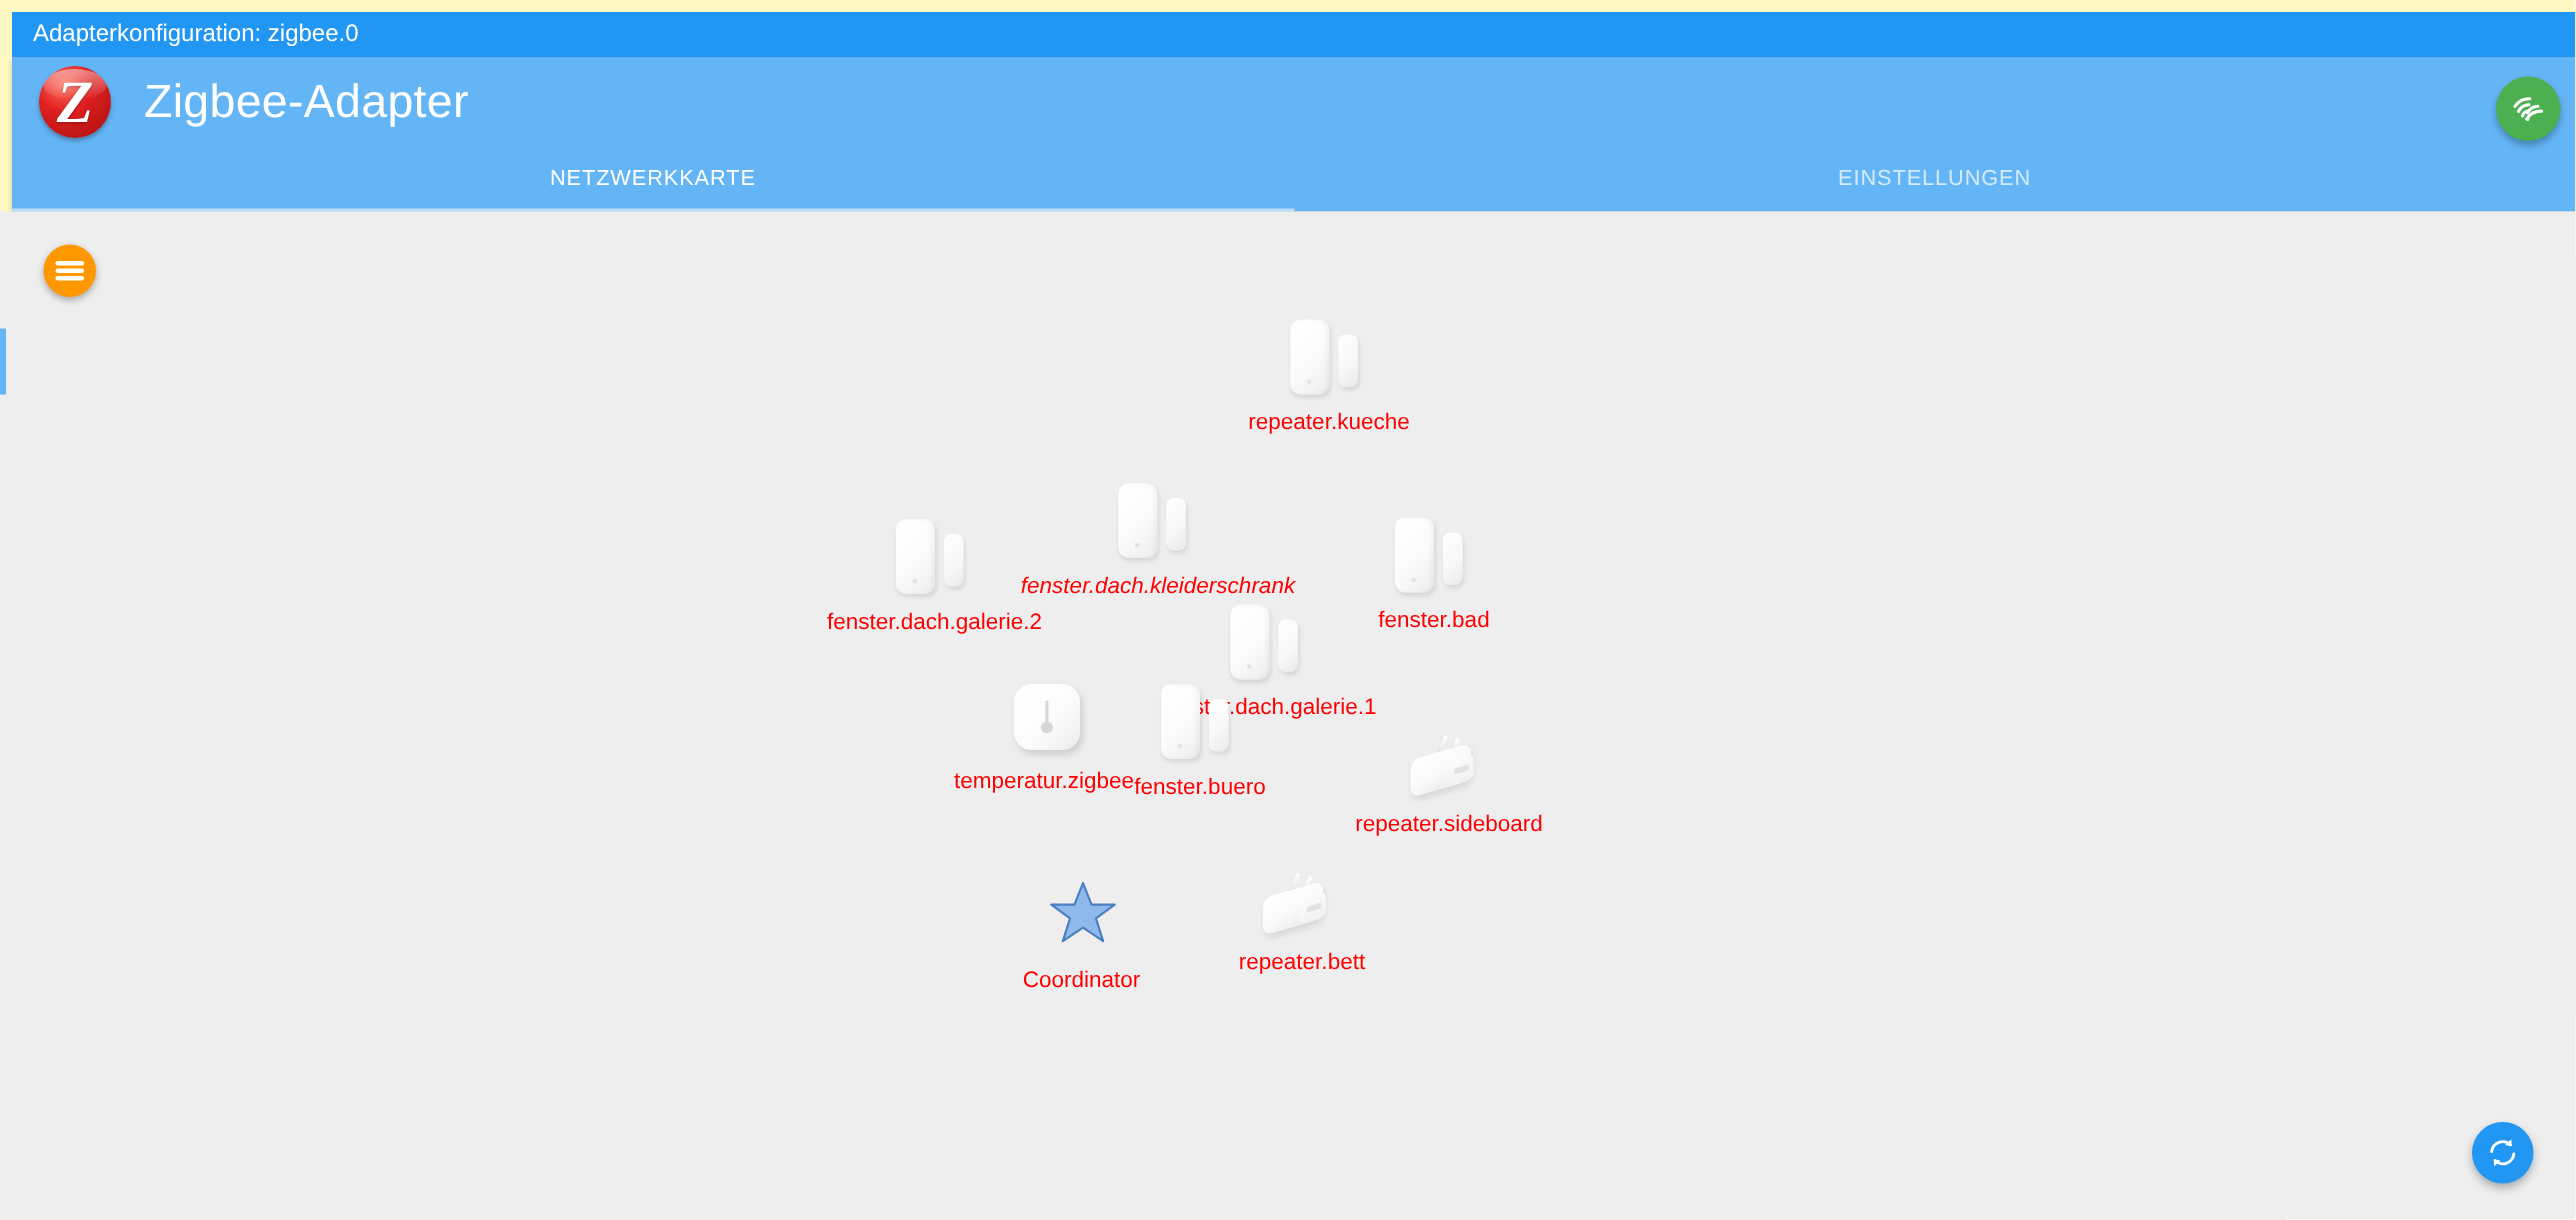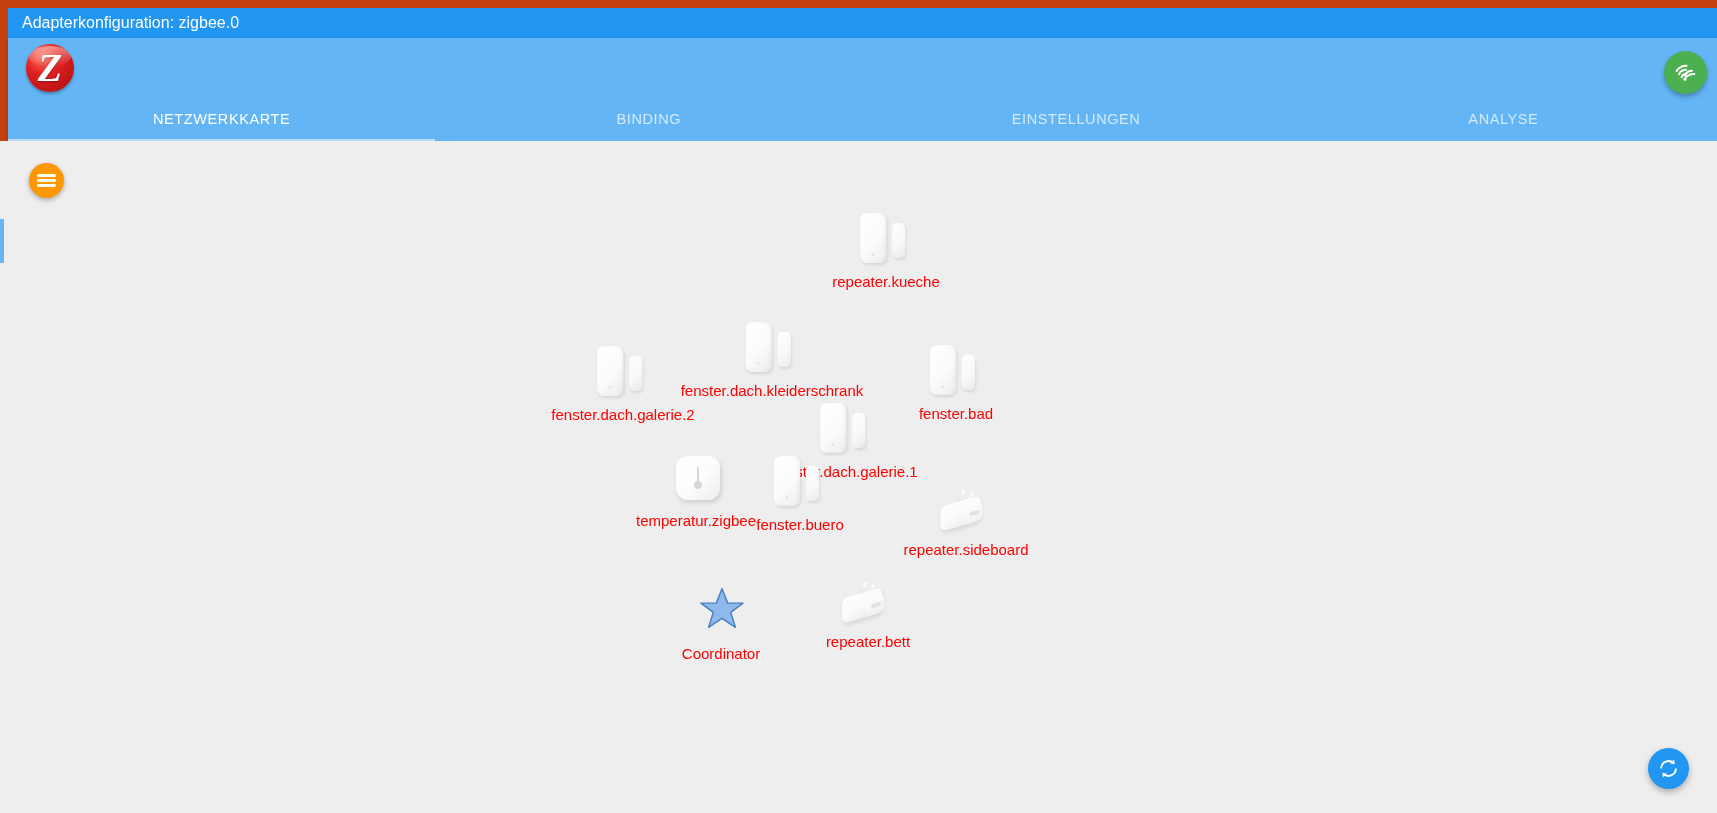--- a/index.html
+++ b/index.html
@@ -15,21 +15,21 @@
     font-family: "Liberation Sans", sans-serif;
     position: relative;
   }
 
   
   #app-window {
     position: absolute;
     left: 0; top: 0;
     width: 1717px;
     height: 813px;
-    background: #c2410c;
+    background: #fef9c3;
     overflow: hidden;
   }
   #title-bar {
     position: absolute;
     left: 8px; top: 8px;
     width: 1709px;
     height: 30px;
     background: #2196f3;
     color: #ffffff;
     font-size: 16px;
@@ -308,42 +308,41 @@
   <div id="title-bar">Adapterkonfiguration: zigbee.0</div>
 
   <div id="app-header">
 
     <div id="brand-row">
       <div id="brand-logo">
         <div class="zglyph">Z</div>
         <div class="gloss"></div>
       </div>
 
+      <div id="brand-title">Zigbee-Adapter</div>
 
       <div id="pair-button">
         <span>
           <svg width="25" height="25" viewBox="0 0 24 24" aria-hidden="true">
             <g fill="none" stroke="#ffffff" stroke-width="2" stroke-linecap="round">
               <path d="M3.5 10.5 A 11 11 0 0 1 13 5.6"></path>
               <path d="M5.8 13.6 A 7.6 7.6 0 0 1 12.4 9.4"></path>
               <path d="M8.3 16.6 A 4.2 4.2 0 0 1 11.9 13.4"></path>
               <path d="M20.5 13.5 A 11 11 0 0 0 11 18.4"></path>
               <path d="M18.2 10.4 A 7.6 7.6 0 0 0 11.6 14.6"></path>
             </g>
             <circle cx="11.6" cy="18.6" r="1.3" fill="#ffffff"></circle>
           </svg>
         </span>
       </div>
     </div>
 
     <div id="tab-bar">
       <div class="tab active">NETZWERKKARTE</div>
-      <div class="tab">BINDING</div>
       <div class="tab">EINSTELLUNGEN</div>
-      <div class="tab">ANALYSE</div>
     </div>
   </div>
 
   <div id="map-area">
 
     <div id="left-blue-strip"></div>
 
     <div id="menu-fab">
       <span class="bar b1"></span>
       <span class="bar b2"></span>
@@ -351,21 +350,21 @@
     </div>
 
     <div id="nodes-layer">
         <div class="node" style="left: 886px; top: 109px;">
           <div class="glyph">
             <span class="sensor-body"></span>
             <span class="sensor-magnet"></span>
           </div>
           <div class="caption" style="color: rgb(255, 0, 0);">repeater.kueche</div>
         </div>
-        <div class="node" style="left: 772px; top: 218px;">
+        <div class="node" style="left: 772px; top: 218px; font-style: italic;">
           <div class="glyph">
             <span class="sensor-body"></span>
             <span class="sensor-magnet"></span>
           </div>
           <div class="caption" style="color: rgb(255, 0, 0);">fenster.dach.kleiderschrank</div>
         </div>
         <div class="node" style="left: 623px; top: 242px;">
           <div class="glyph">
             <span class="sensor-body"></span>
             <span class="sensor-magnet"></span>

